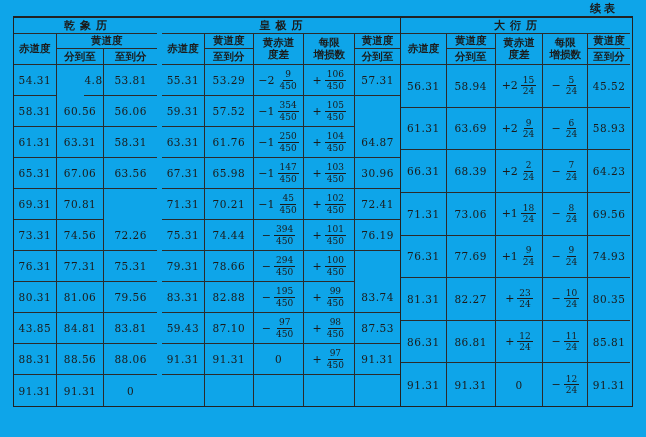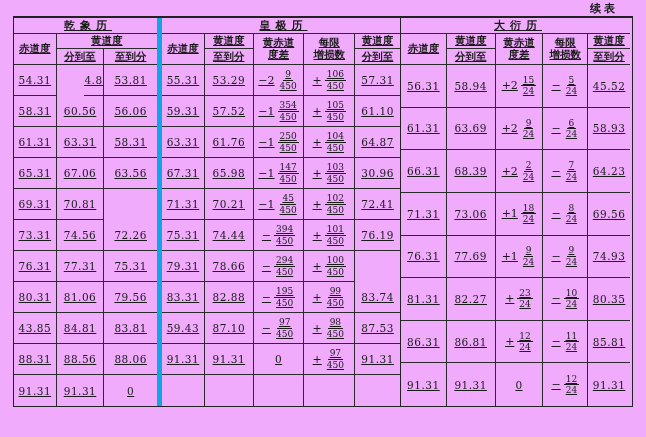--- a/index.html
+++ b/index.html
@@ -1,37 +1,37 @@
 <!DOCTYPE html>
 <html><head>
 <meta charset="utf-8">
 <style>
   html,body { margin:0; padding:0; }
   .page {
     position:relative;
     width:646px; height:437px;
-    background:#f0abfc;
+    background:#0ea5e9;
     color:#1b1b1b;
     font-family:"Liberation Sans", sans-serif;
     overflow:hidden;
     text-align:right;
   }
   .continued {
     position:absolute; top:1px; left:590px;
     font-size:11px; letter-spacing:3px; font-weight:bold;
   }
   .table-wrap {
     position:absolute; left:13px; top:16px;
     width:620px; height:391px;
     box-sizing:border-box;
     display:flex;
     border:1px solid #222;
     border-top-width:2px;
   }
-  .sec { display:grid; height:100%; box-sizing:border-box;text-decoration:underline; }
+  .sec { display:grid; height:100%; box-sizing:border-box; }
   .sec1 {
     width:143px;
     grid-template-columns:43fr 48fr 53fr;
     grid-template-rows:16px 15px 16px repeat(11, 1fr);
   }
   .sec2 {
     width:243px; border-left:5px solid #0ea5e9;
     grid-template-columns:44fr 50fr 52fr 52fr 46fr;
     grid-template-rows:16px 15px 16px repeat(11, 1fr);
   }
@@ -161,21 +161,20 @@
             <span class="fden">450</span>
           </span>
         </div>
         <div class="c fr" style="grid-area: 5 / 4;">
           <span class="signint">+</span>
           <span class="frac">
             <span class="fnum">105</span>
             <span class="fden">450</span>
           </span>
         </div>
-        <div class="c nr num" style="grid-area: 5 / 5;">61.10</div>
         <div class="c num" style="grid-area: 6 / 1;">63.31</div>
         <div class="c num" style="grid-area: 6 / 2;">61.76</div>
         <div class="c fr" style="grid-area: 6 / 3;">
           <span class="signint">−1</span>
           <span class="frac">
             <span class="fnum">250</span>
             <span class="fden">450</span>
           </span>
         </div>
         <div class="c fr" style="grid-area: 6 / 4;">

